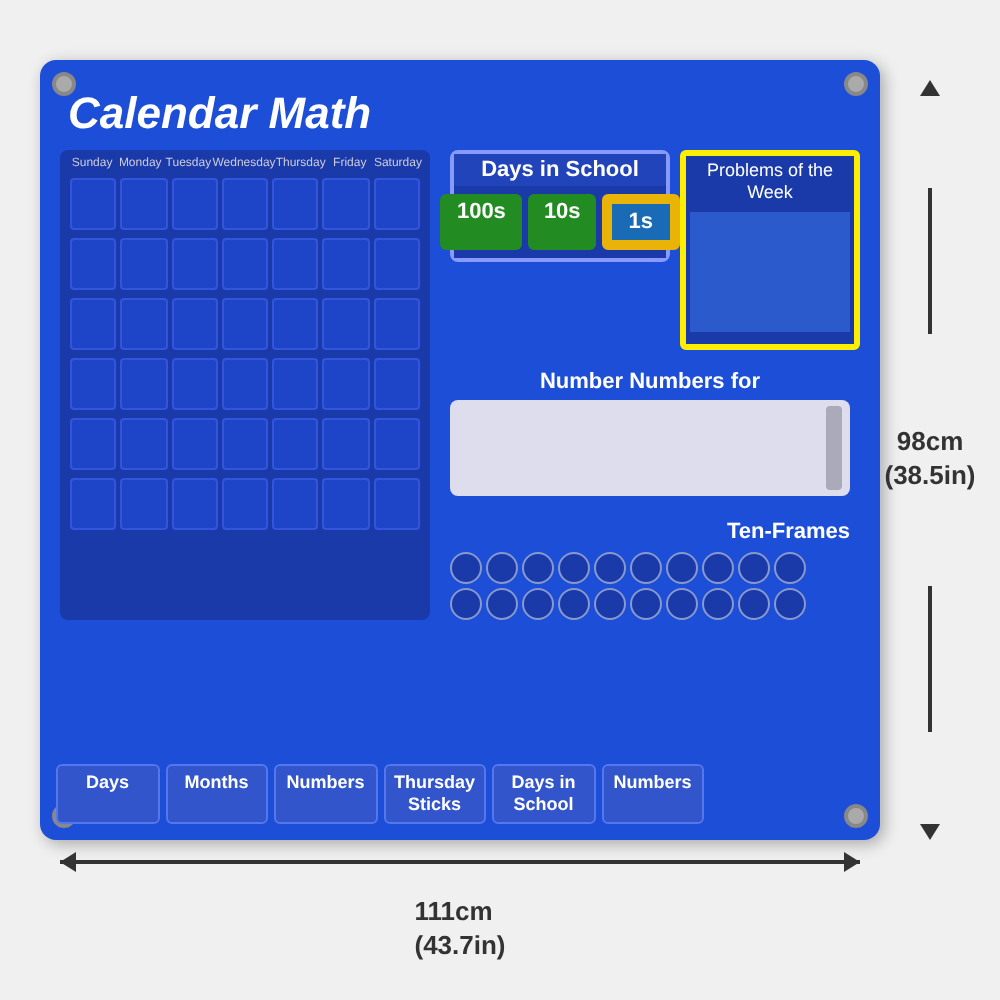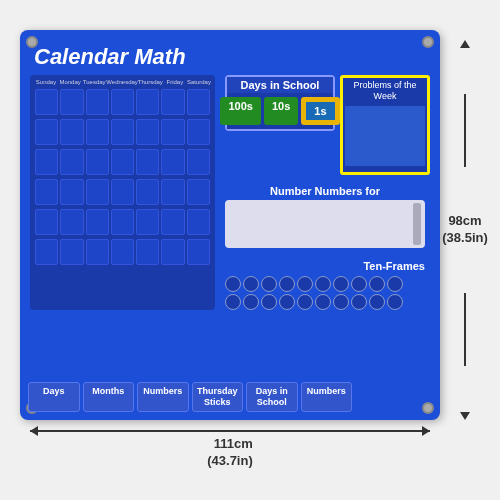--- a/index.html
+++ b/index.html
@@ -73,22 +73,22 @@
       background: #333;
       position: relative;
       display: flex;
       align-items: center;
       justify-content: space-between;
     }
     .dim-bottom-text {
       font-size: 13px;
       font-weight: bold;
       color: #333;
-      text-align: right;
-      margin-top: 4px;
+      text-align: left;
+      margin-top: 16px;
       line-height: 1.3;
     }
     .arrow-left {
       border-top: 5px solid transparent;
       border-bottom: 5px solid transparent;
       border-right: 8px solid #333;
     }
     .arrow-right {
       border-top: 5px solid transparent;
       border-bottom: 5px solid transparent;

